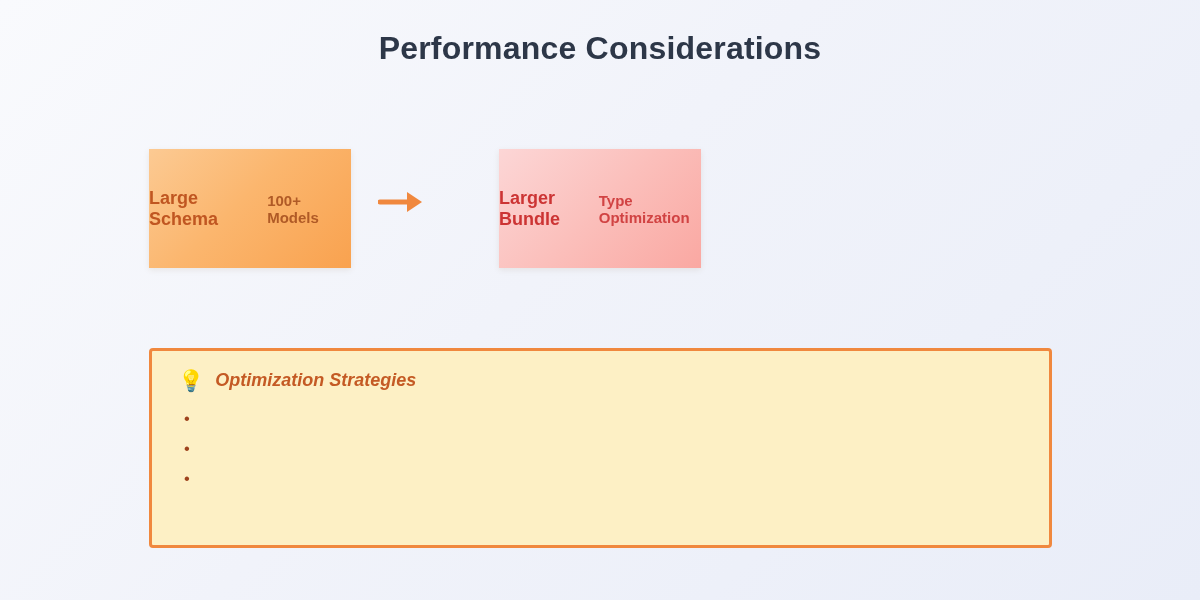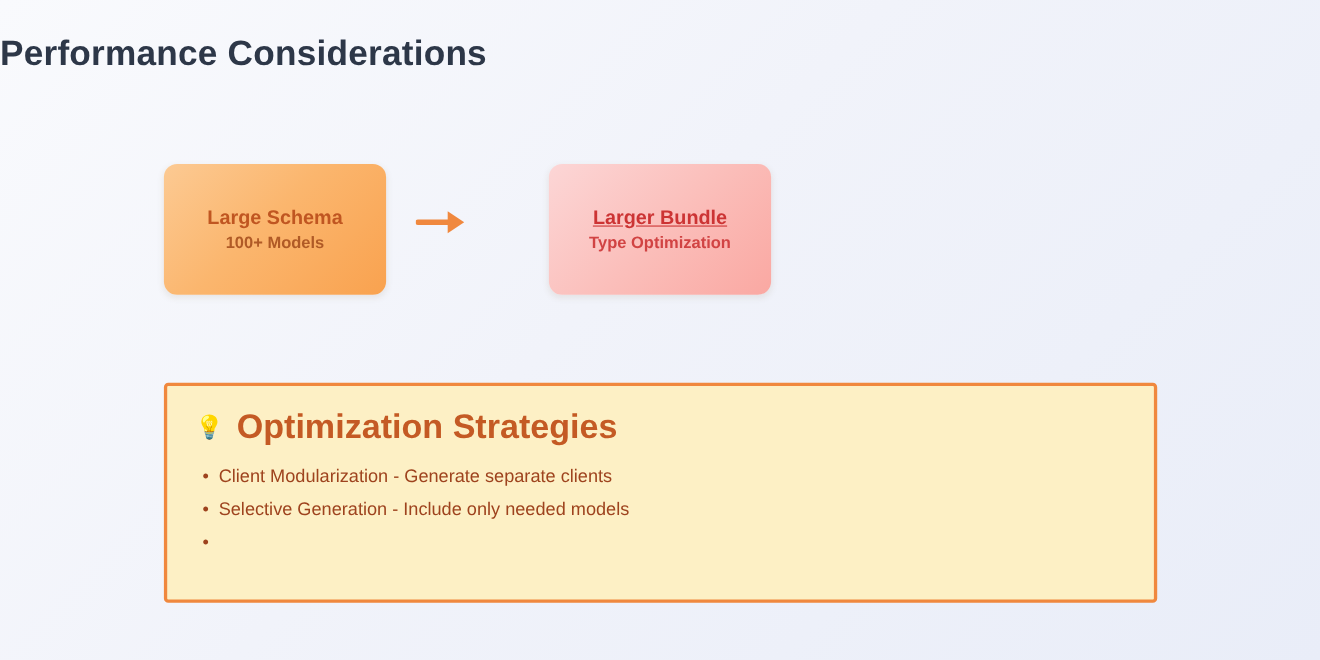--- a/index.html
+++ b/index.html
@@ -12,52 +12,52 @@
     position: relative;
     width: 1200px;
     height: 600px;
     background: linear-gradient(135deg, #f9fafd 0%, #f1f3fa 45%, #e9edf8 100%);
   }
   .page-title {
     position: absolute;
     top: 30px;
     left: 0;
     width: 100%;
-    text-align: left;
+    text-align: center;
     font-size: 32px;
     font-weight: 700;
     color: #2d3748;
     letter-spacing: 0.2px;
   }
   .flow-box {
     position: absolute;
     top: 149px;
     width: 202px;
     height: 119px;
-    border-radius: 12px;
+    border-radius: 0;
     display: flex;
-    flex-direction: column;
+    flex-direction: row;
     align-items: center;
     justify-content: center;
     gap: 3px;
     box-shadow: 0 2px 6px rgba(120,90,40,0.10);
   }
   .flow-box.source {
     left: 149px;
     background: linear-gradient(135deg, #fcca93 0%, #fbb66e 45%, #f9a24f 100%);
   }
   .flow-box.target {
     left: 499px;
     background: linear-gradient(135deg, #fcd6d6 0%, #fbbfbb 50%, #faa8a2 100%);
   }
   .flow-box .box-title { font-size: 18px; font-weight: 700; }
   .flow-box .box-subtitle { font-size: 15px; font-weight: 700; }
   .flow-box.source .box-title { color: #c05621; }
   .flow-box.source .box-subtitle { color: #b05a26; }
-  .flow-box.target .box-title { color: #cc3434; text-decoration: underline; }
+  .flow-box.target .box-title { color: #cc3434; }
   .flow-box.target .box-subtitle { color: #d14343; }
   .flow-arrow {
     position: absolute;
     left: 378px;
     top: 188px;
     width: 46px;
     height: 28px;
   }
   .panel {
     position: absolute;
@@ -70,23 +70,24 @@
     border-radius: 4px;
   }
   .panel-header {
     display: flex;
     align-items: center;
     gap: 11px;
     padding: 19px 0 0 26px;
   }
   .panel-icon { font-size: 21px; line-height: 1; }
   .panel-title {
-    font-size: 31px;
+    font-size: 18px;
     font-weight: 700;
     color: #c45a24;
+    font-style: italic;
   }
   .panel-list {
     list-style: none;
     margin-top: 12px;
     padding-left: 32px;
   }
   .panel-list li {
     font-size: 16.5px;
     line-height: 30px;
     color: #9e431e;
@@ -119,25 +120,23 @@
   </div>
 
   <div class="panel">
     <div class="panel-header">
       <span class="panel-icon">💡</span>
       <span class="panel-title">Optimization Strategies</span>
     </div>
     <ul class="panel-list">
       <li>
         <span class="bullet">•</span>
-        <span>Client Modularization - Generate separate clients</span>
       </li>
       <li>
         <span class="bullet">•</span>
-        <span>Selective Generation - Include only needed models</span>
       </li>
       <li>
         <span class="bullet">•</span>
       </li>
     </ul>
   </div>
 
 </div>
 
 </body></html>

